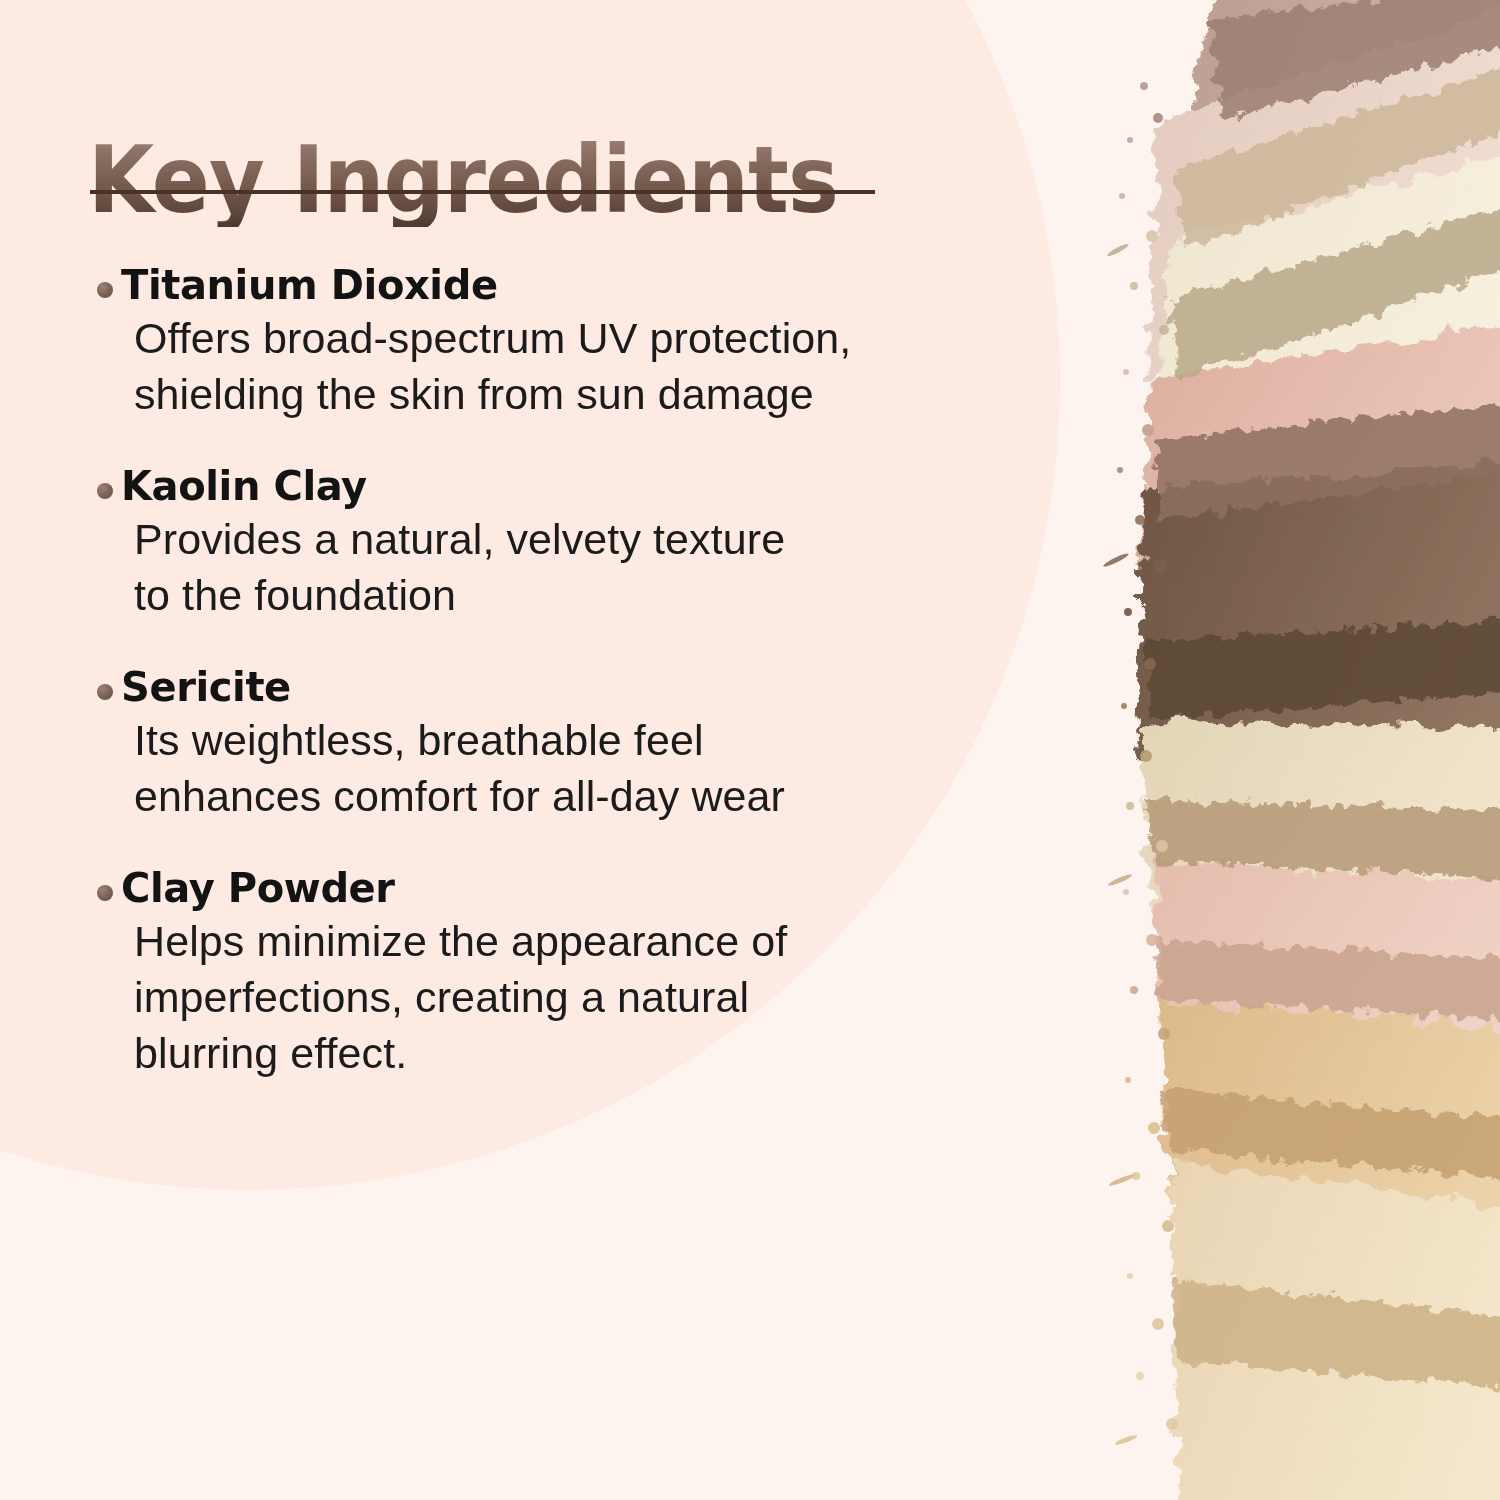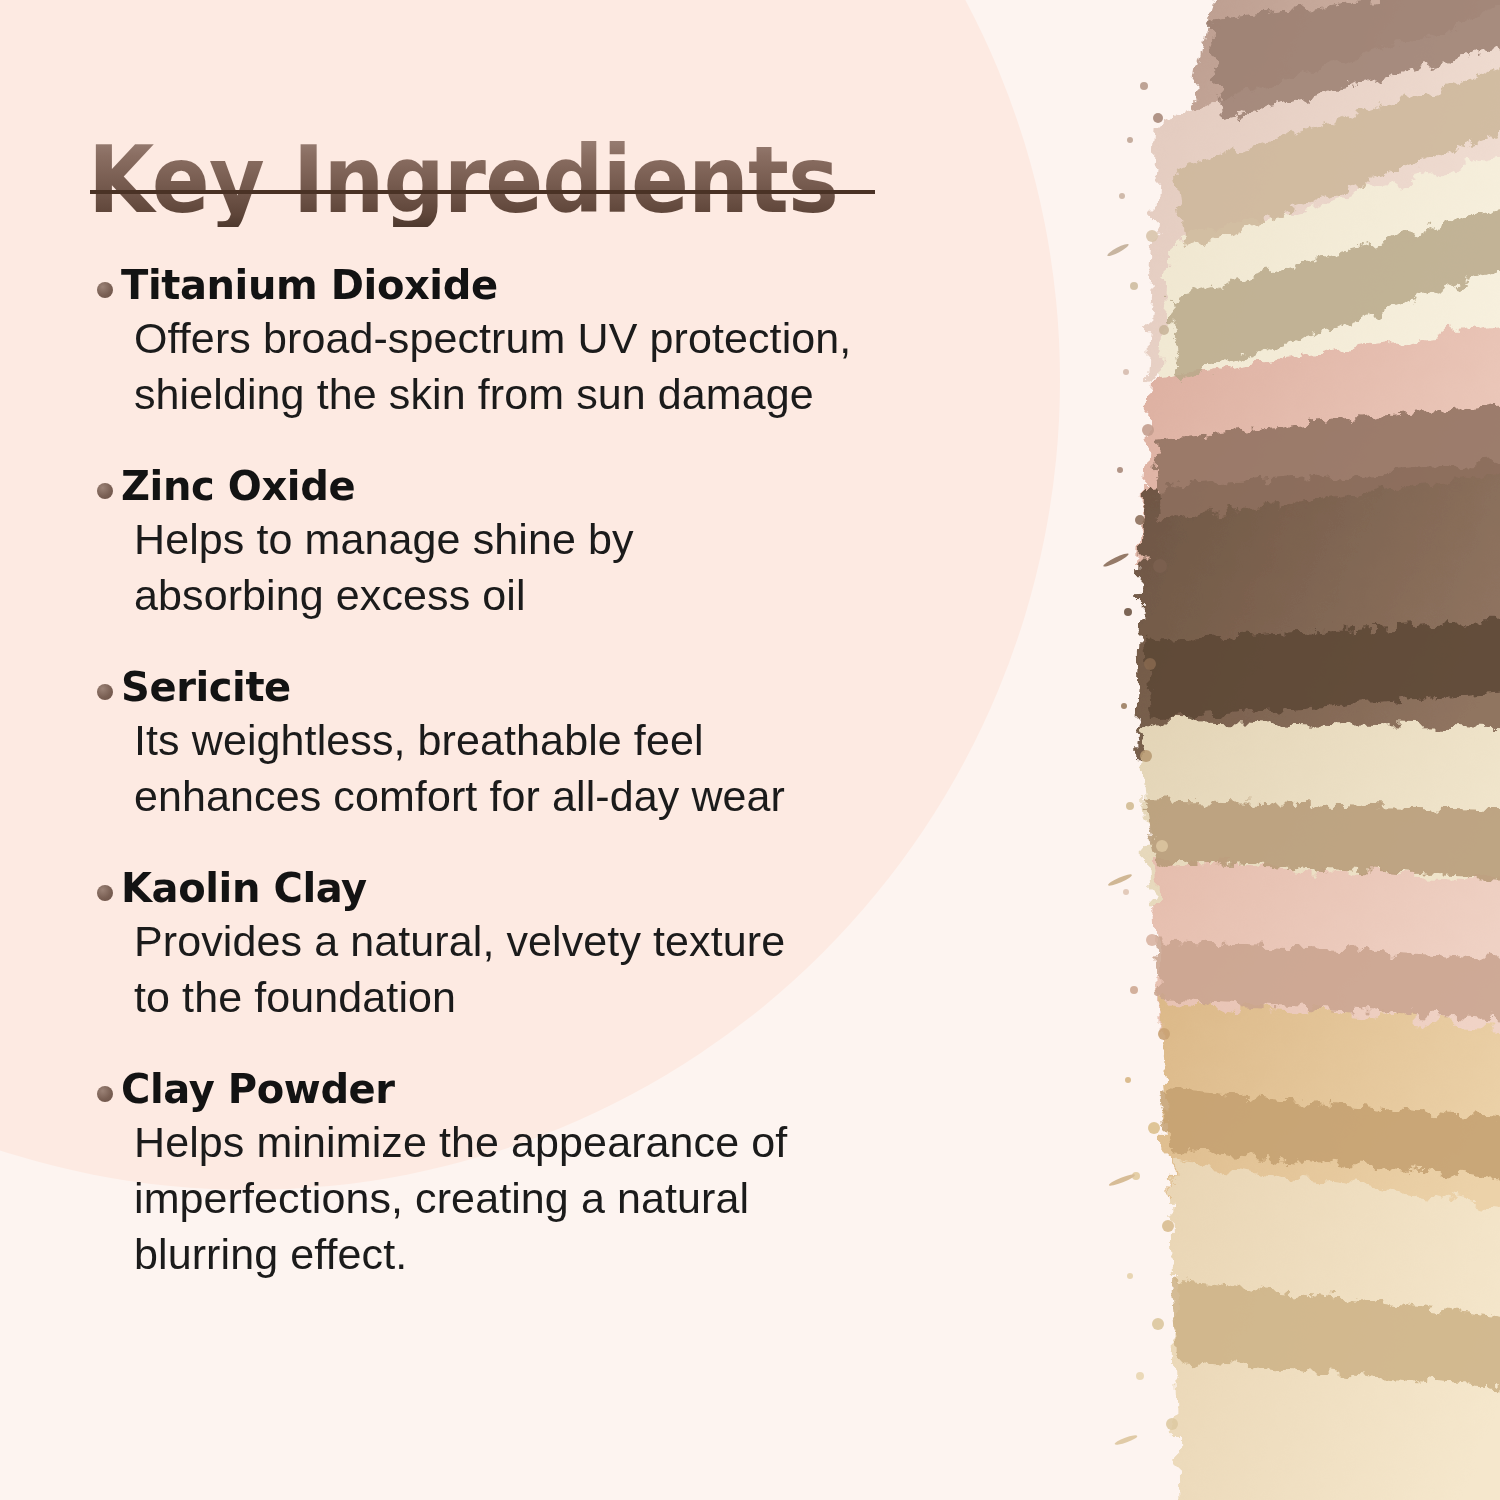--- a/index.html
+++ b/index.html
@@ -279,39 +279,33 @@
 
     <ul class="list">
 
       <li class="item">
         <span class="bullet"></span>
         <p class="item-head">Titanium Dioxide</p>
         <p class="item-desc">Offers broad-spectrum UV protection,
 shielding the skin from sun damage</p>
       </li>
 
+
       <li class="item">
         <span class="bullet"></span>
-        <p class="item-head">Zinc Oxide</p>
-        <p class="item-desc">Helps to manage shine by
-absorbing excess oil</p>
+        <p class="item-head">Kaolin Clay</p>
+        <p class="item-desc">Provides a natural, velvety texture
+to the foundation</p>
       </li>
 
       <li class="item">
         <span class="bullet"></span>
         <p class="item-head">Sericite</p>
         <p class="item-desc">Its weightless, breathable feel
 enhances comfort for all-day wear</p>
-      </li>
-
-      <li class="item">
-        <span class="bullet"></span>
-        <p class="item-head">Kaolin Clay</p>
-        <p class="item-desc">Provides a natural, velvety texture
-to the foundation</p>
       </li>
 
       <li class="item">
         <span class="bullet"></span>
         <p class="item-head">Clay Powder</p>
         <p class="item-desc">Helps minimize the appearance of
 imperfections, creating a natural
 blurring effect.</p>
       </li>
 

